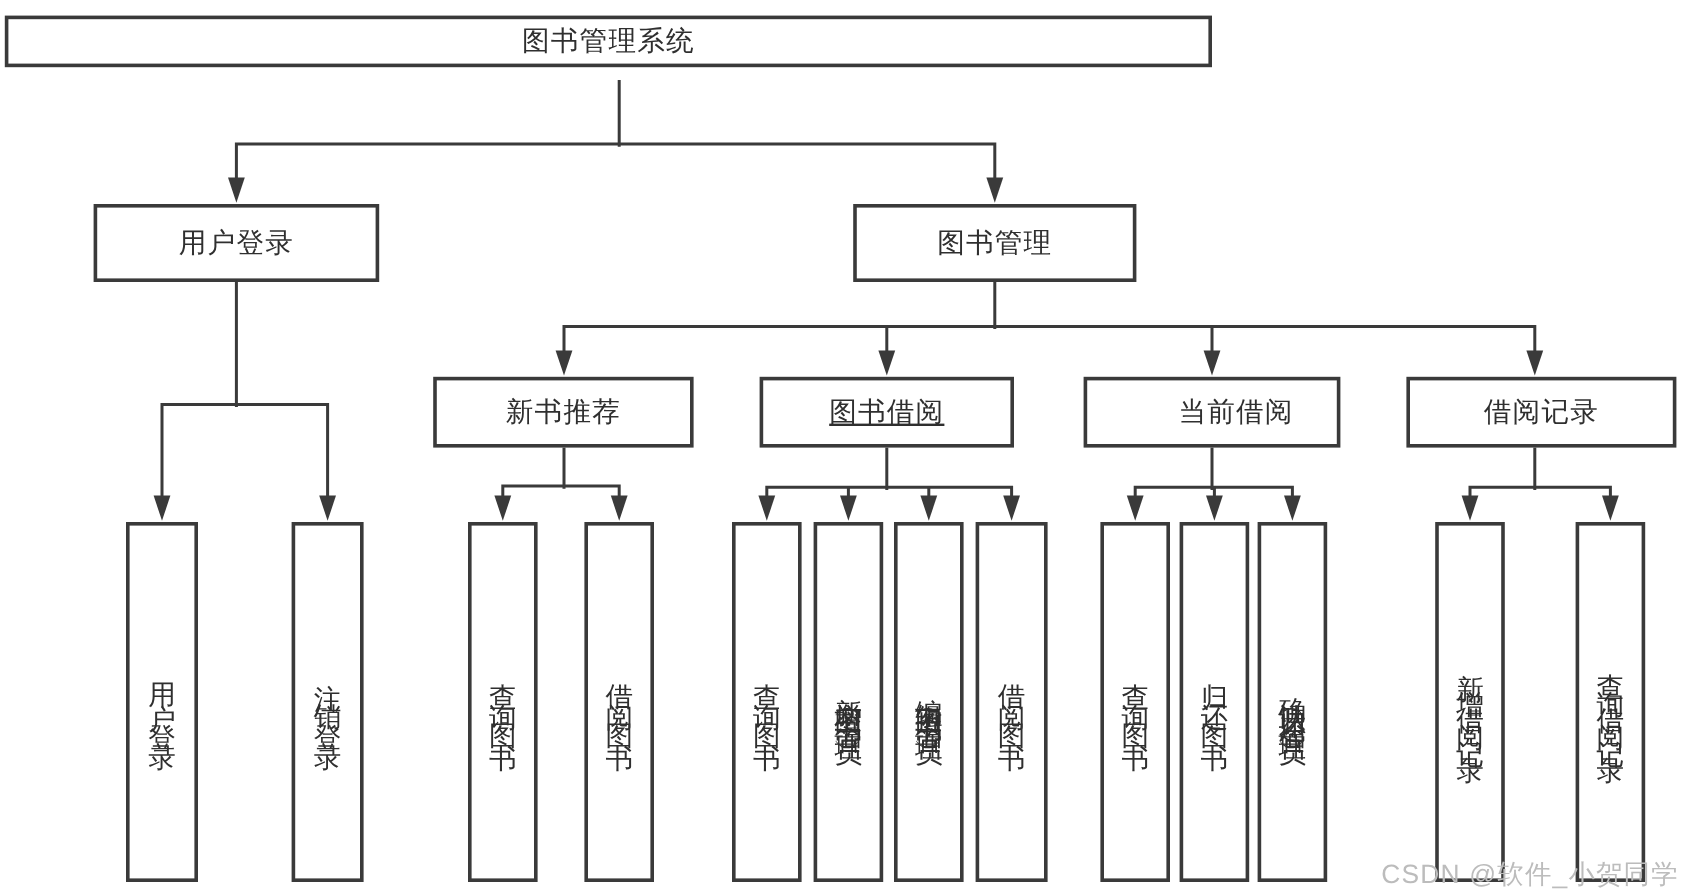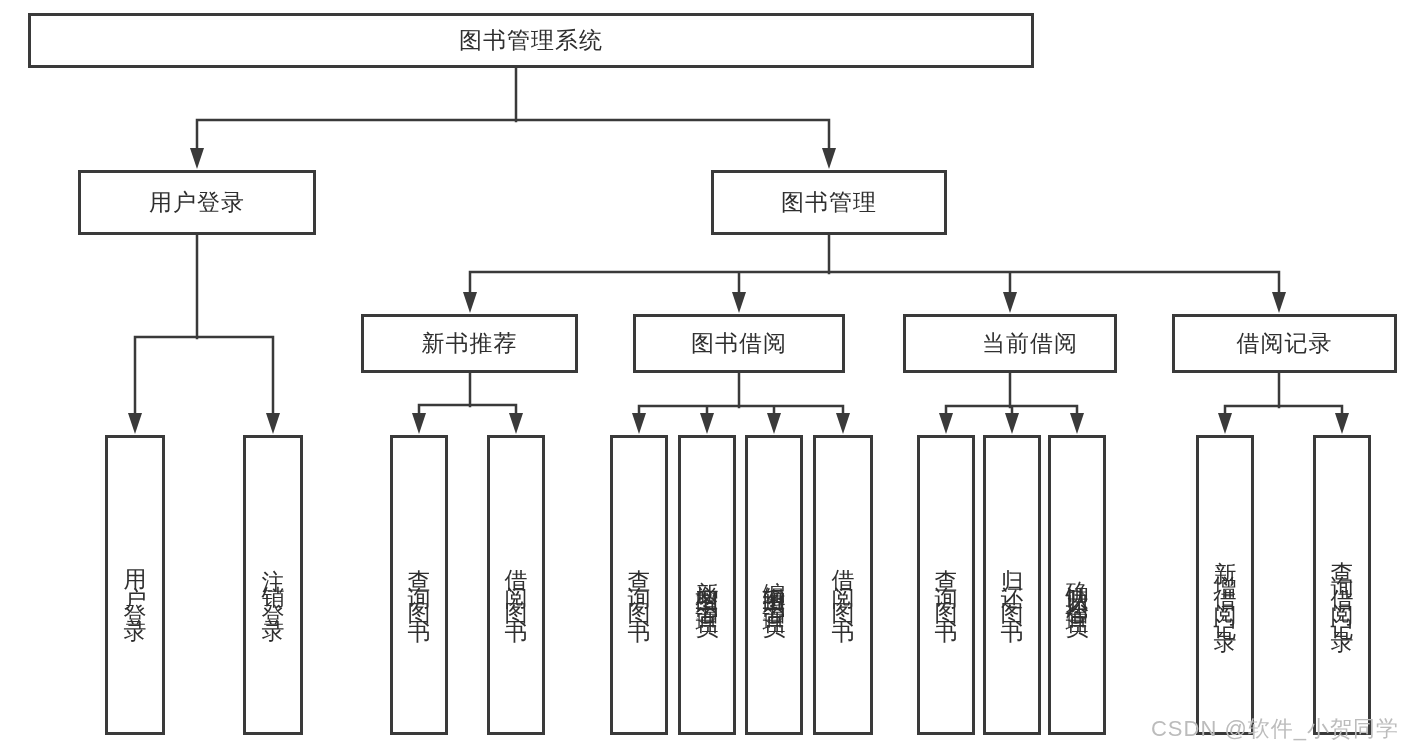--- a/index.html
+++ b/index.html
@@ -89,35 +89,35 @@
       <polygon points="767,413 781,413 774,434"></polygon>
       <polygon points="836,413 850,413 843,434"></polygon>
       <polygon points="939,413 953,413 946,434"></polygon>
       <polygon points="1005,413 1019,413 1012,434"></polygon>
       <polygon points="1070,413 1084,413 1077,434"></polygon>
       <polygon points="1218,413 1232,413 1225,434"></polygon>
       <polygon points="1335,413 1349,413 1342,434"></polygon>
     </g>
   </svg>
 
-  <div class="node" style="left:28px; top:13px; width:1006px; height:55px;">
+  <div class="node" style="left:4px; top:13px; width:1006px; height:43px;">
     <span class="h-label">图书管理系统</span>
   </div>
 
   <div class="node" style="left:78px; top:170px; width:238px; height:65px;">
     <span class="h-label">用户登录</span>
   </div>
   <div class="node" style="left:361px; top:314px; width:217px; height:59px;">
     <span class="h-label">新书推荐</span>
   </div>
 
   <div class="node" style="left:711px; top:170px; width:236px; height:65px;">
     <span class="h-label">图书管理</span>
   </div>
-  <div class="node" style="left:633px; top:314px; width:212px; height:59px;">
+  <div class="node" style="left:633px; top:314px; width:212px; height:59px;text-decoration:underline;">
     <span class="h-label">图书借阅</span>
   </div>
   <div class="node" style="left:903px; top:314px; width:214px; height:59px;padding-left:40px;">
     <span class="h-label">当前借阅</span>
   </div>
   <div class="node" style="left:1172px; top:314px; width:225px; height:59px;">
     <span class="h-label">借阅记录</span>
   </div>
 
   <div class="node v v-short" style="left:105px; top:435px; width:60px; height:300px;">

